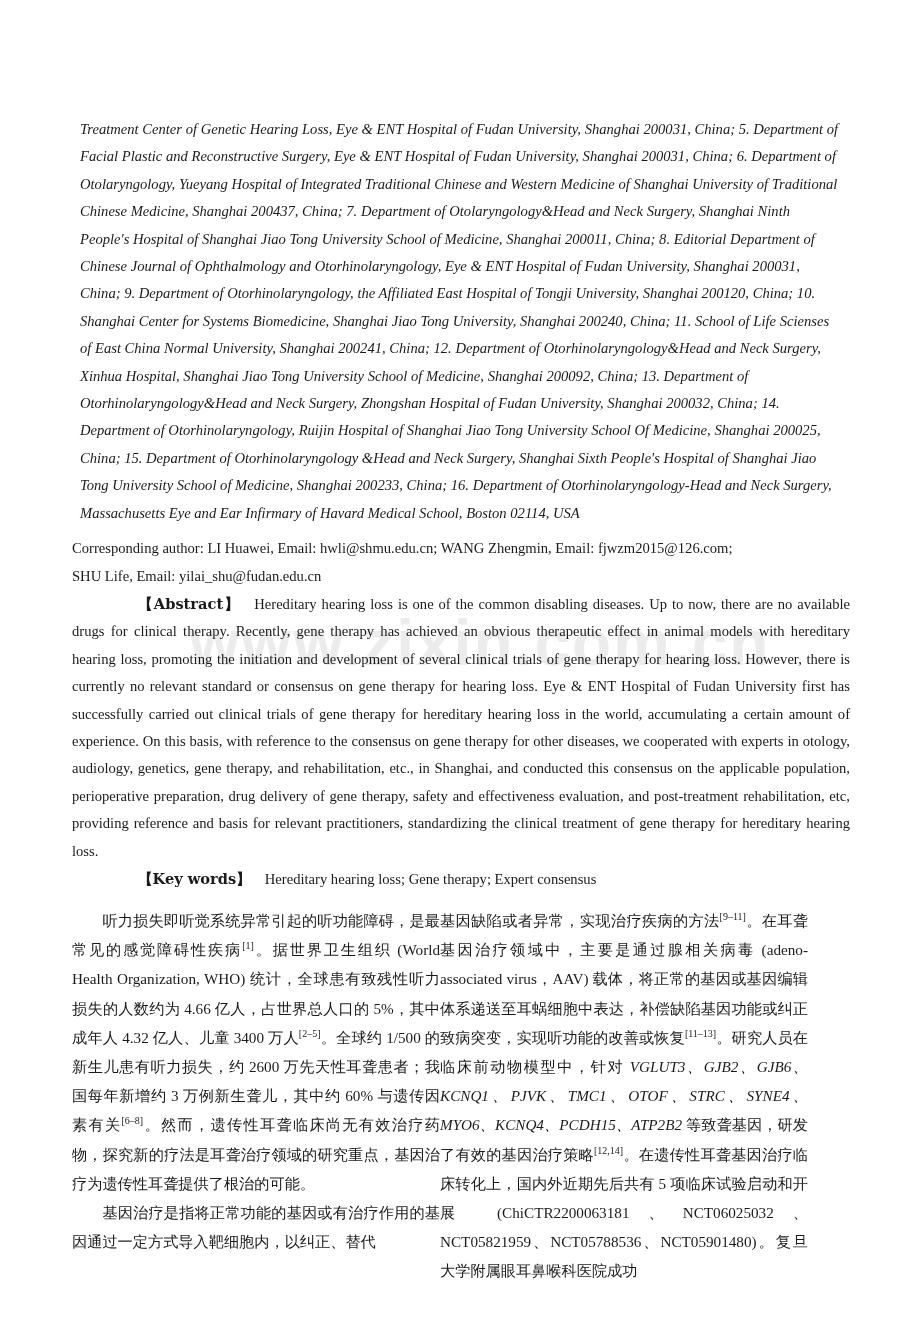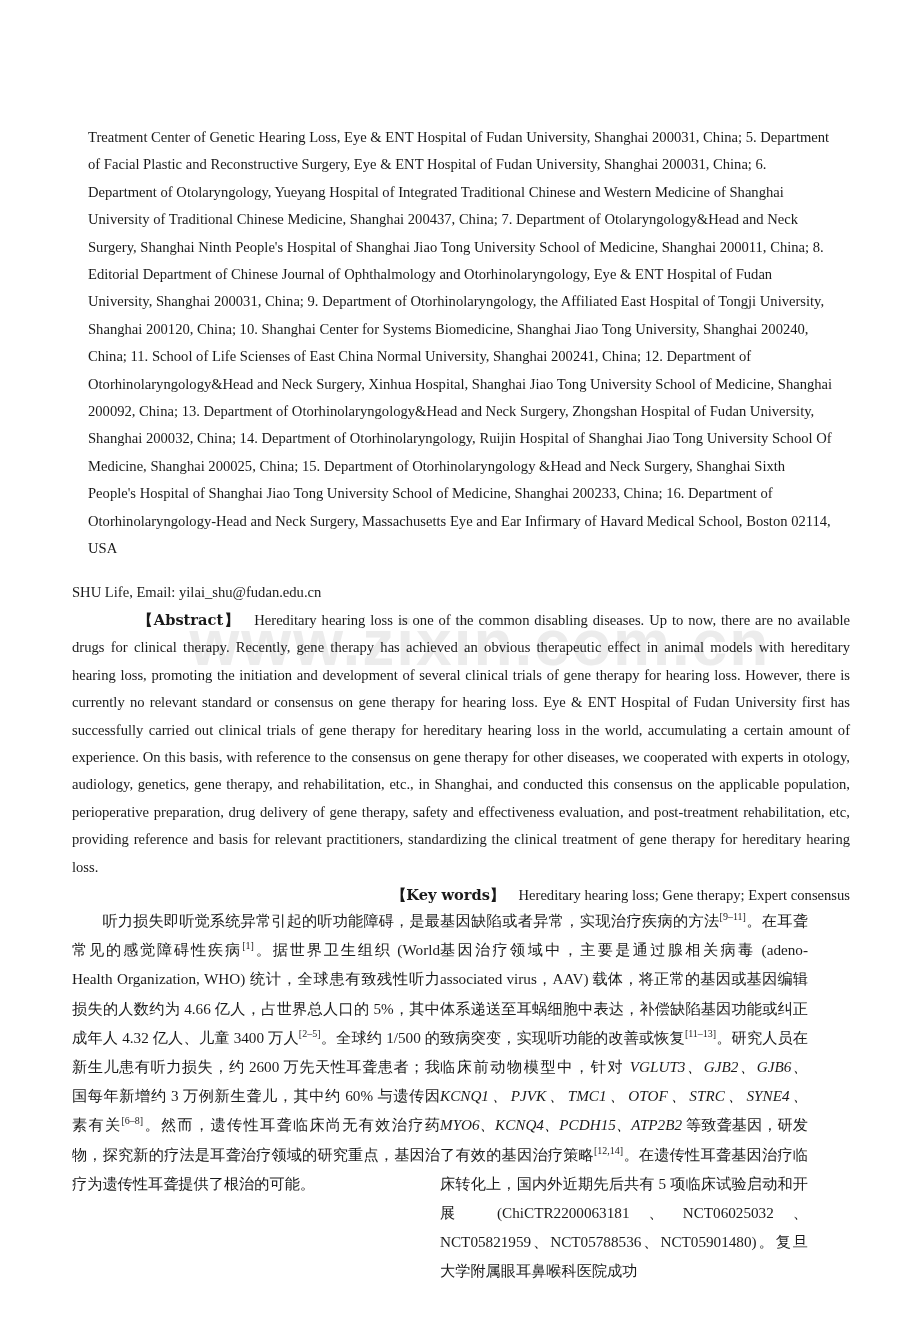--- a/index.html
+++ b/index.html
@@ -61,25 +61,26 @@
 
   
   .english-block {
     position: absolute;
     left: 72px;
     top: 108px;
     width: 778px;
     z-index: 2;
   }
   .affil {
+    font-style: italic;
     font-size: 14.6px;
     line-height: 27.4px;
     text-align: justify;
     text-justify: inter-word;
-    margin: 16px;
+    margin: 8px;
   }
   .affil-last {
     text-align: left;
   }
   .corresp {
     font-size: 14.6px;
     line-height: 27.4px;
     text-align: left;
     margin: 0;
   }
@@ -91,21 +92,21 @@
     text-justify: inter-word;
     margin: 0;
     position: relative;
     z-index: 2;
   }
   .abstract-para {
     text-indent: 30px;
   }
   .keywords-para {
     text-indent: 30px;
-    text-align: right;
+    text-align: left;
   }
   .lenticular {
     font-weight: bold;
     font-family: "DejaVu Serif", "Liberation Serif", serif;
     margin-left: 36px;
   }
   .after-label {
     display: inline-block;
     width: 14px;
   }
@@ -149,32 +150,34 @@
 
 <div class="page">
 
   <div class="watermark">www.zixin.com.cn</div>
 
 
   <div class="english-block">
 
     <p class="affil affil-last">Treatment Center of Genetic Hearing Loss, Eye &amp; ENT Hospital of Fudan University, Shanghai 200031, China; 5. Department of Facial Plastic and Reconstructive Surgery, Eye &amp; ENT Hospital of Fudan University, Shanghai 200031, China; 6. Department of Otolaryngology, Yueyang Hospital of Integrated Traditional Chinese and Western Medicine of Shanghai University of Traditional Chinese Medicine, Shanghai 200437, China; 7. Department of Otolaryngology&amp;Head and Neck Surgery, Shanghai Ninth People's Hospital of Shanghai Jiao Tong University School of Medicine, Shanghai 200011, China; 8. Editorial Department of Chinese Journal of Ophthalmology and Otorhinolaryngology, Eye &amp; ENT Hospital of Fudan University, Shanghai 200031, China; 9. Department of Otorhinolaryngology, the Affiliated East Hospital of Tongji University, Shanghai 200120, China; 10. Shanghai Center for Systems Biomedicine, Shanghai Jiao Tong University, Shanghai 200240, China; 11. School of Life Scienses of East China Normal University, Shanghai 200241, China; 12. Department of Otorhinolaryngology&amp;Head and Neck Surgery, Xinhua Hospital, Shanghai Jiao Tong University School of Medicine, Shanghai 200092, China; 13. Department of Otorhinolaryngology&amp;Head and Neck Surgery, Zhongshan Hospital of Fudan University, Shanghai 200032, China; 14. Department of Otorhinolaryngology, Ruijin Hospital of Shanghai Jiao Tong University School Of Medicine, Shanghai 200025, China; 15. Department of Otorhinolaryngology &amp;Head and Neck Surgery, Shanghai Sixth People's Hospital of Shanghai Jiao Tong University School of Medicine, Shanghai 200233, China; 16. Department of Otorhinolaryngology-Head and Neck Surgery, Massachusetts Eye and Ear Infirmary of Havard Medical School, Boston 02114, USA</p>
 
+    <p class="corresp">Corresponding author: LI Huawei, Email: hwli@shmu.edu.cn; WANG Zhengmin, Email: fjwzm2015@126.com;</p>
     <p class="corresp">SHU Life, Email: yilai_shu@fudan.edu.cn</p>
 
     <p class="abstract-para"><span class="lenticular">【Abstract】</span><span class="after-label"></span><span>Hereditary hearing loss is one of the common disabling diseases. Up to now, there are no available drugs for clinical therapy. Recently, gene therapy has achieved an obvious therapeutic effect in animal models with hereditary hearing loss, promoting the initiation and development of several clinical trials of gene therapy for hearing loss. However, there is currently no relevant standard or consensus on gene therapy for hearing loss. Eye &amp; ENT Hospital of Fudan University first has successfully carried out clinical trials of gene therapy for hereditary hearing loss in the world, accumulating a certain amount of experience. On this basis, with reference to the consensus on gene therapy for other diseases, we cooperated with experts in otology, audiology, genetics, gene therapy, and rehabilitation, etc., in Shanghai, and conducted this consensus on the applicable population, perioperative preparation, drug delivery of gene therapy, safety and effectiveness evaluation, and post-treatment rehabilitation, etc, providing reference and basis for relevant practitioners, standardizing the clinical treatment of gene therapy for hereditary hearing loss.</span></p>
 
     <p class="keywords-para"><span class="lenticular">【Key words】</span><span class="after-label"></span><span>Hereditary hearing loss; Gene therapy; Expert consensus</span></p>
 
   </div>
 
   <div class="body-columns">
 
     <div class="col">
       <p class="cn-para cn-indent"><span>听力损失即听觉系统异常引起的听功能障碍，是最常见的感觉障碍性疾病</span><sup>[1]</sup><span>。据世界卫生组织 (World Health Organization, WHO) 统计，全球患有致残性听力损失的人数约为 4.66 亿人，占世界总人口的 5%，其中成年人 4.32 亿人、儿童 3400 万人</span><sup>[2–5]</sup><span>。全球约 1/500 的新生儿患有听力损失，约 2600 万先天性耳聋患者；我国每年新增约 3 万例新生聋儿，其中约 60% 与遗传因素有关</span><sup>[6–8]</sup><span>。然而，遗传性耳聋临床尚无有效治疗药物，探究新的疗法是耳聋治疗领域的研究重点，基因治疗为遗传性耳聋提供了根治的可能。</span></p>
+      <p class="cn-para cn-indent">基因治疗是指将正常功能的基因或有治疗作用的基因通过一定方式导入靶细胞内，以纠正、替代</p>
     </div>
 
     <div class="col">
       <p class="cn-para"><span>基因缺陷或者异常，实现治疗疾病的方法</span><sup>[9–11]</sup><span>。在耳聋基因治疗领域中，主要是通过腺相关病毒 (adeno-associated virus，AAV) 载体，将正常的基因或基因编辑体系递送至耳蜗细胞中表达，补偿缺陷基因功能或纠正致病突变，实现听功能的改善或恢复</span><sup>[11–13]</sup><span>。研究人员在临床前动物模型中，针对 </span><span class="gene">VGLUT3、GJB2、GJB6、KCNQ1、PJVK、TMC1、OTOF、STRC、SYNE4、MYO6、KCNQ4、PCDH15、ATP2B2</span><span> 等致聋基因，研发了有效的基因治疗策略</span><sup>[12,14]</sup><span>。在遗传性耳聋基因治疗临床转化上，国内外近期先后共有 5 项临床试验启动和开展 (ChiCTR2200063181、NCT06025032、NCT05821959、NCT05788536、NCT05901480)。复旦大学附属眼耳鼻喉科医院成功</span></p>
     </div>
 
   </div>
 
 </div>
 

